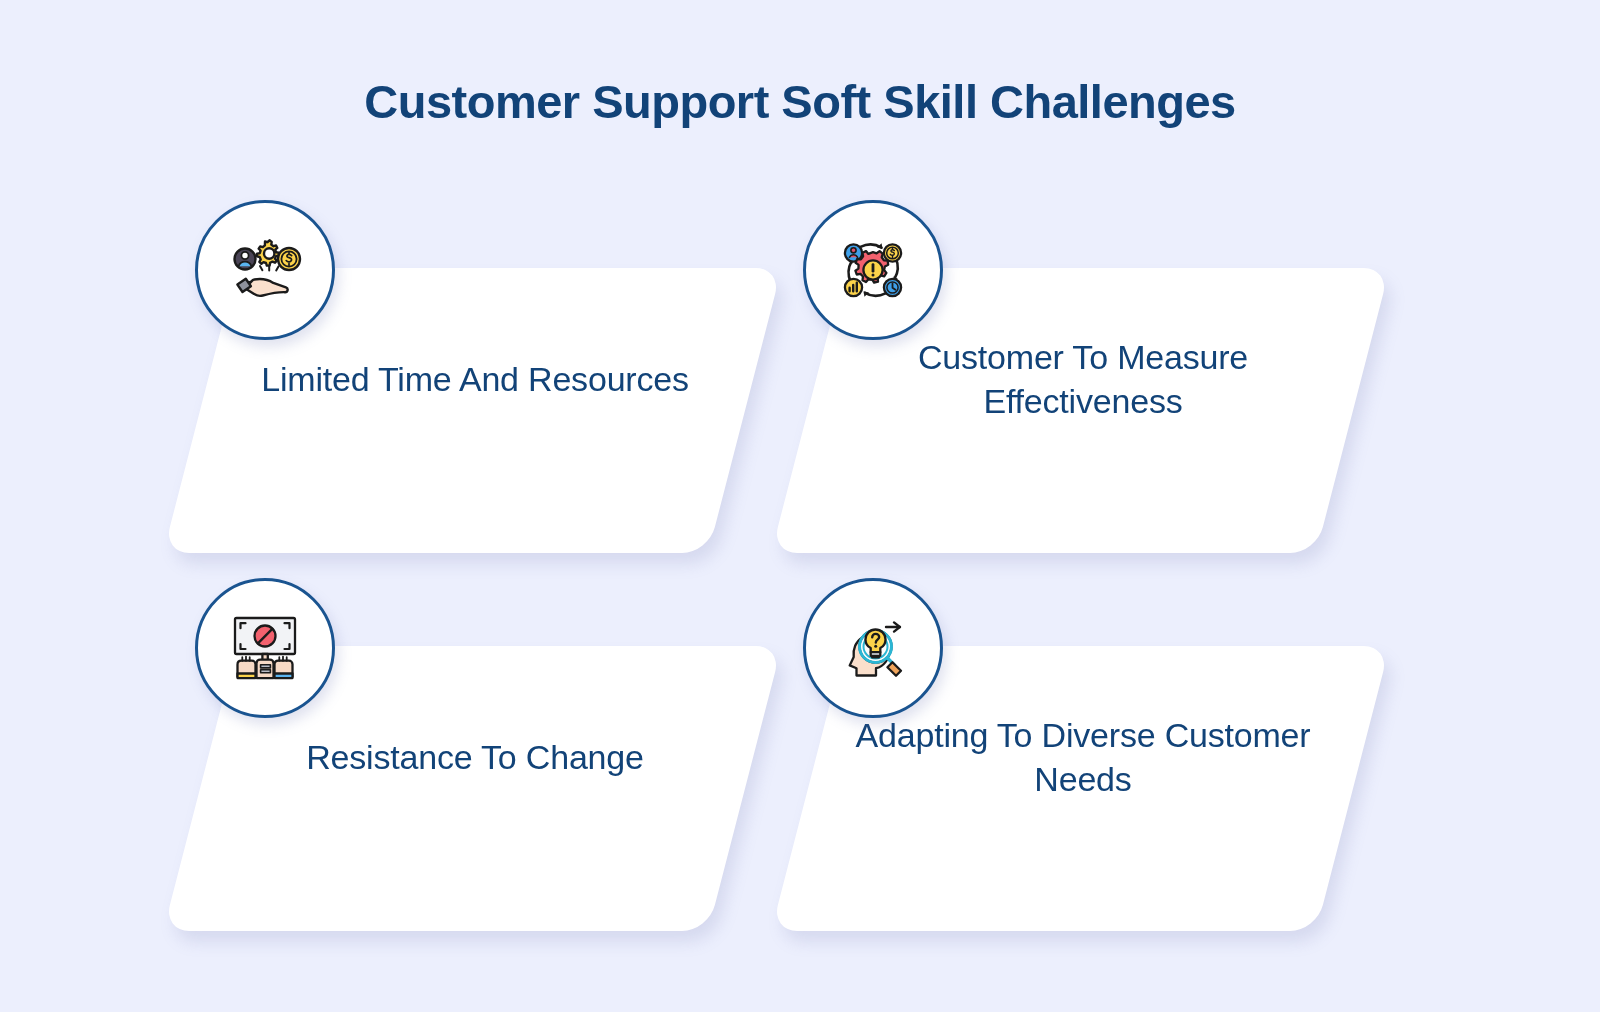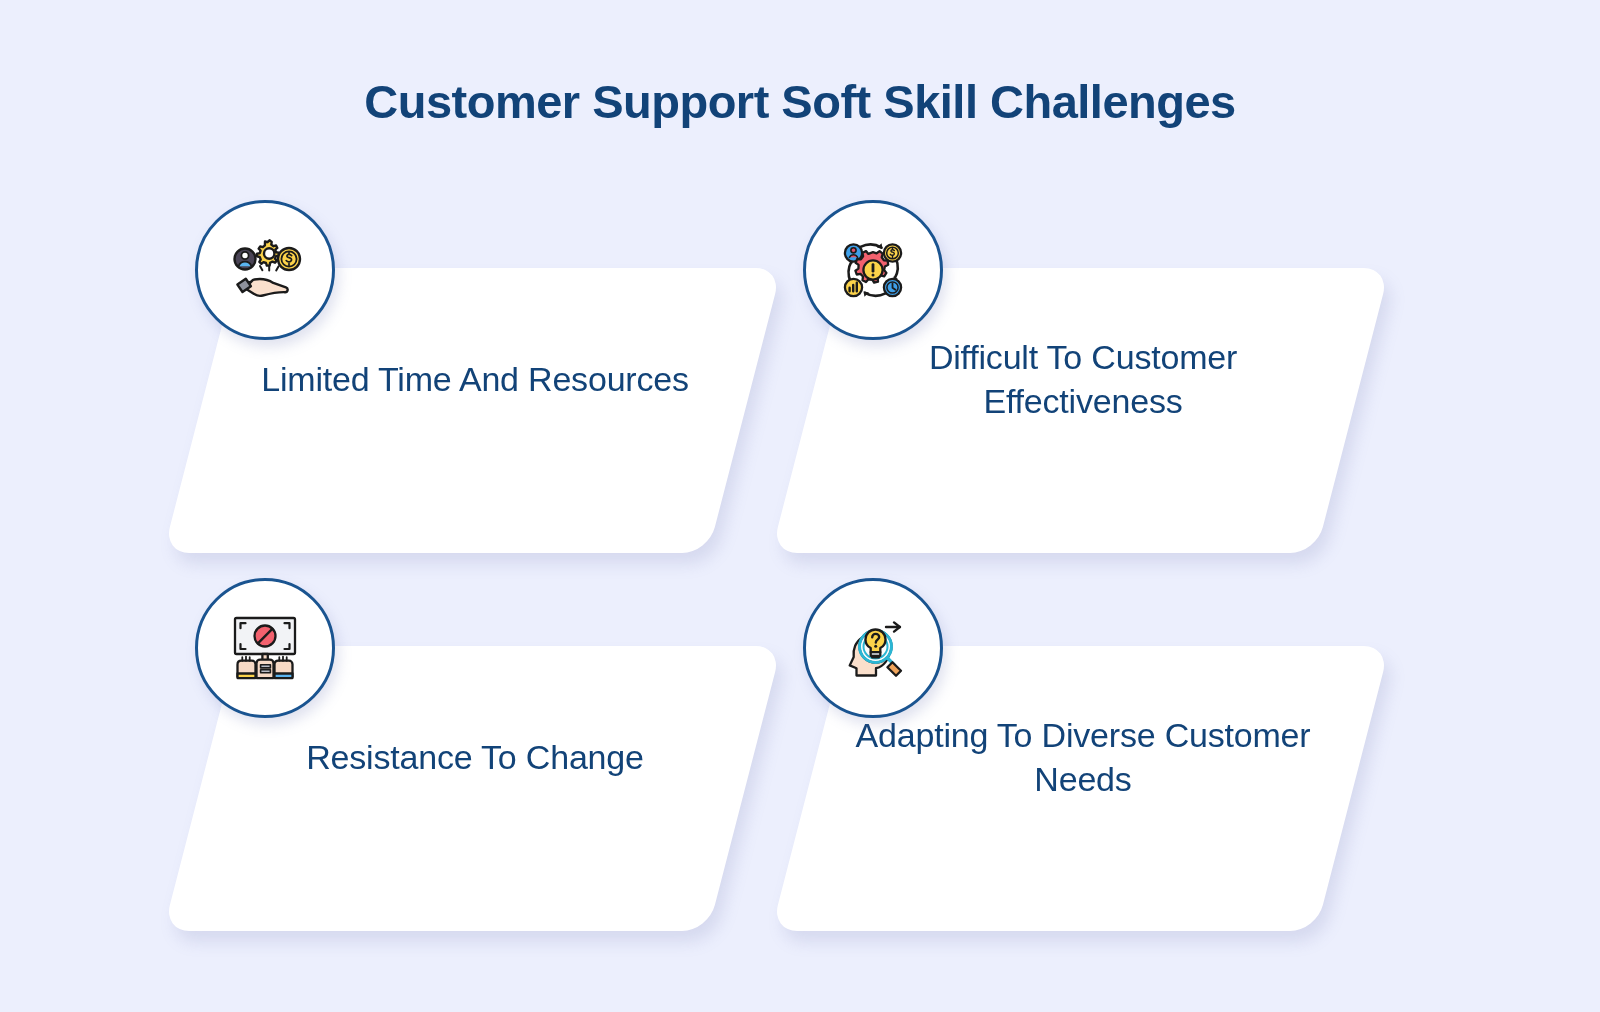--- a/index.html
+++ b/index.html
@@ -185,21 +185,21 @@
 
           <path d="M38 20.2l3.6 1.1 3-2.2 3.1 2.6-1 3.6 2.2 3 3.7.4.6 4-3.3 1.7-.8 3.6 2.3 2.9-2.2 3.4-3.7-.8-2.8 2.4.3 3.7-3.9 1.1-2-3.2-3.7-.2-2.4 2.8-3.5-1.9.5-3.7-2.6-2.6-3.7.6-1.3-3.8 3-2.1.2-3.7-3-2.2 1.6-3.7 3.7.3 2.2-3-.7-3.6 3.6-1.6 2.4 2.8z" fill="#f2616e"></path>
           <circle cx="38" cy="38" r="9.6" fill="#fcd34a"></circle>
           <path d="M38 32.6v6.6" fill="none" stroke-width="2.8"></path>
           <circle cx="38" cy="43.1" r="1.5" fill="#1b1b1b" stroke="none"></circle>
         </g>
       </svg>
     </div>
 
     <div class="card-text">
-      <span>Difficult To Customer Effectiveness</span>
+      <span>Customer To Measure Effectiveness</span>
     </div>
   </div>
 
   <div class="card-slot slot-2">
     <div class="card-shape"></div>
 
     <div class="icon-badge">
 
       <svg width="74" height="74" viewBox="0 0 74 74">
         <g stroke="#1b1b1b" stroke-width="2.3" stroke-linejoin="round" stroke-linecap="round">

